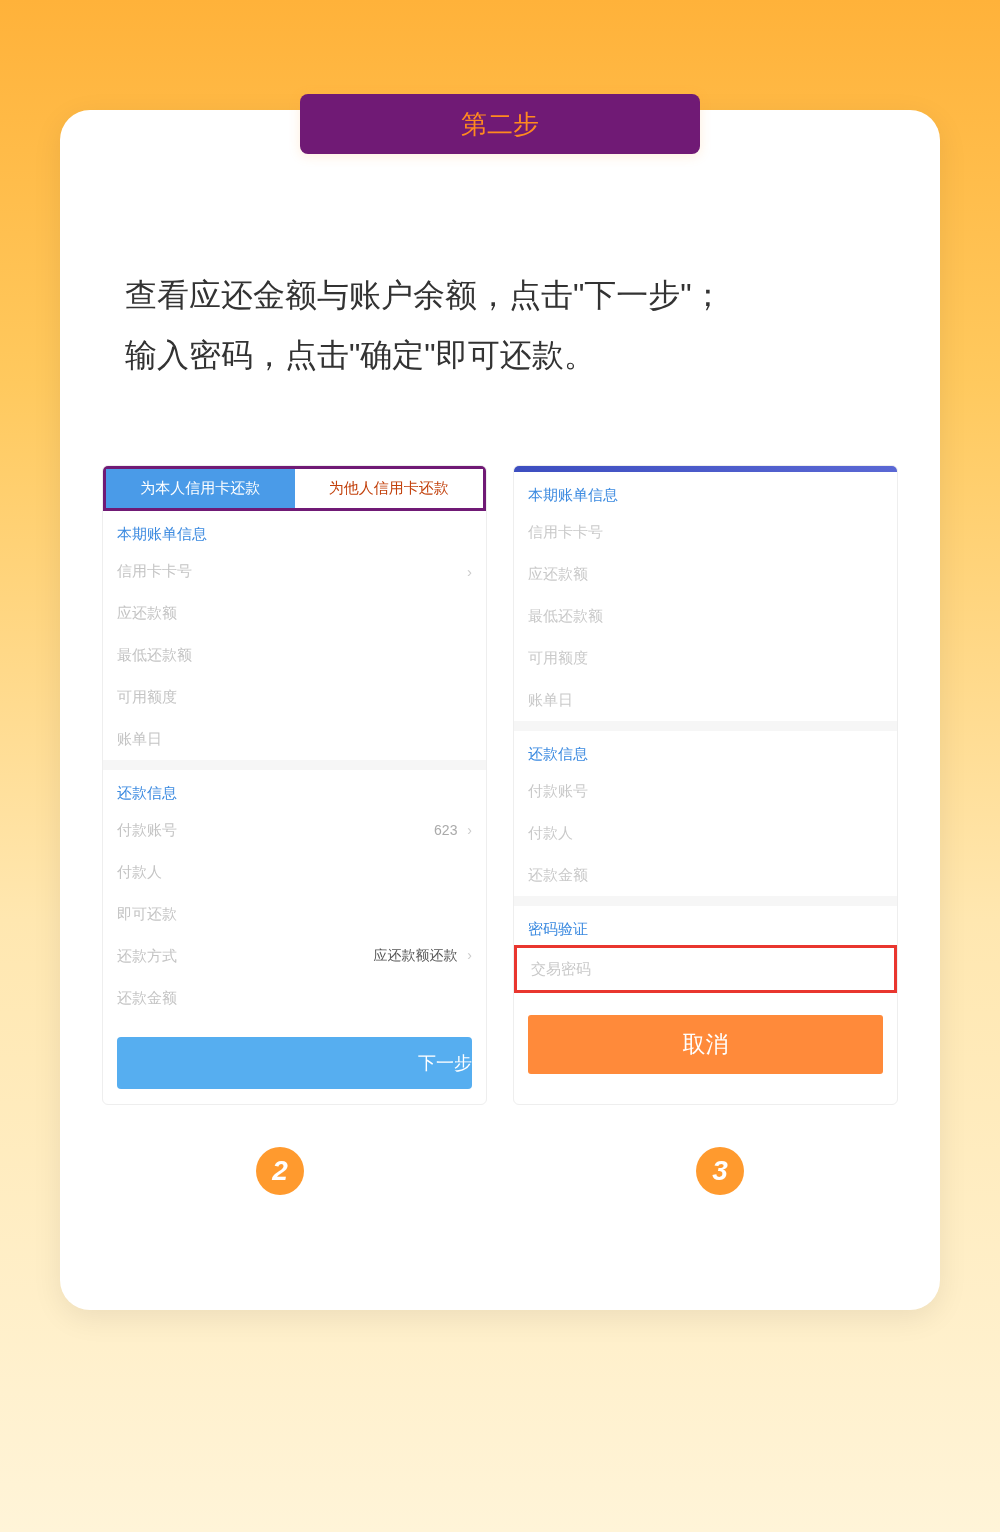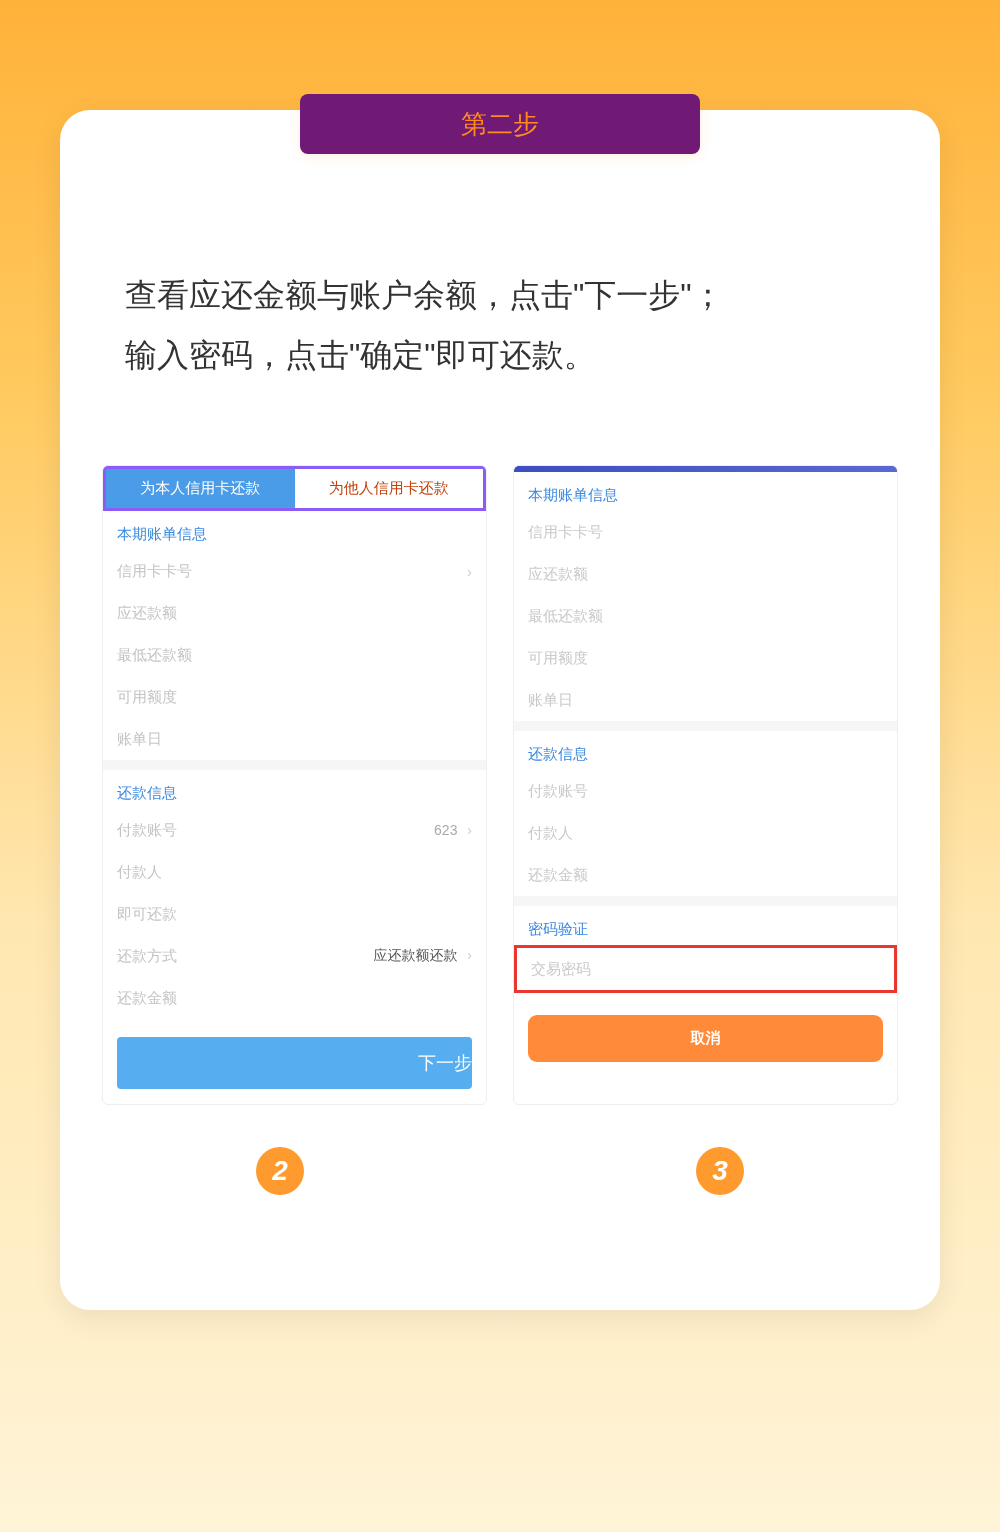--- a/index.html
+++ b/index.html
@@ -58,21 +58,21 @@
     background: #fff;
     border: 1px solid #eee;
     border-radius: 6px;
     overflow: hidden;
     position: relative;
     height: 640px;
   }
   
   .s2-tabs {
     display: flex;
-    border: 3px solid #8b5cf6;
+    border: 3px solid #701a75;
   }
   .s2-tab {
     flex: 1;
     text-align: center;
     padding: 10px 0;
     font-size: 15px;
   }
   .s2-tab.active { background: #4a9be8; color: #fff; }
   .s2-tab.inactive { background: #fff; color: #c2410c; }
   .sec-title { color: #3b8ae0; font-size: 15px; padding: 14px 14px 6px; font-weight:500; }
@@ -107,24 +107,23 @@
   }
   .s3-btns {
     display: flex;
     gap: 12px;
     padding: 22px 14px 0;
   }
   .s3-btn {
     flex: 1;
     text-align: center;
     padding: 14px 0;
-    font-size: 15px;
+    font-size: 23px;
     color: #fff;
-    border-radius: 9px;
-    font-weight: bold;
+    border-radius: 3px;
   }
   .s3-btn.cancel { background: #ff8a3a; }
   .s3-confirm-wrap {
     flex: 1;
     border: 4px solid #e9362f;
     border-radius: 2px;
   }
   .s3-btn.confirm { background: #4a91dd; width:100%; }
   .badges {
     position: absolute;

